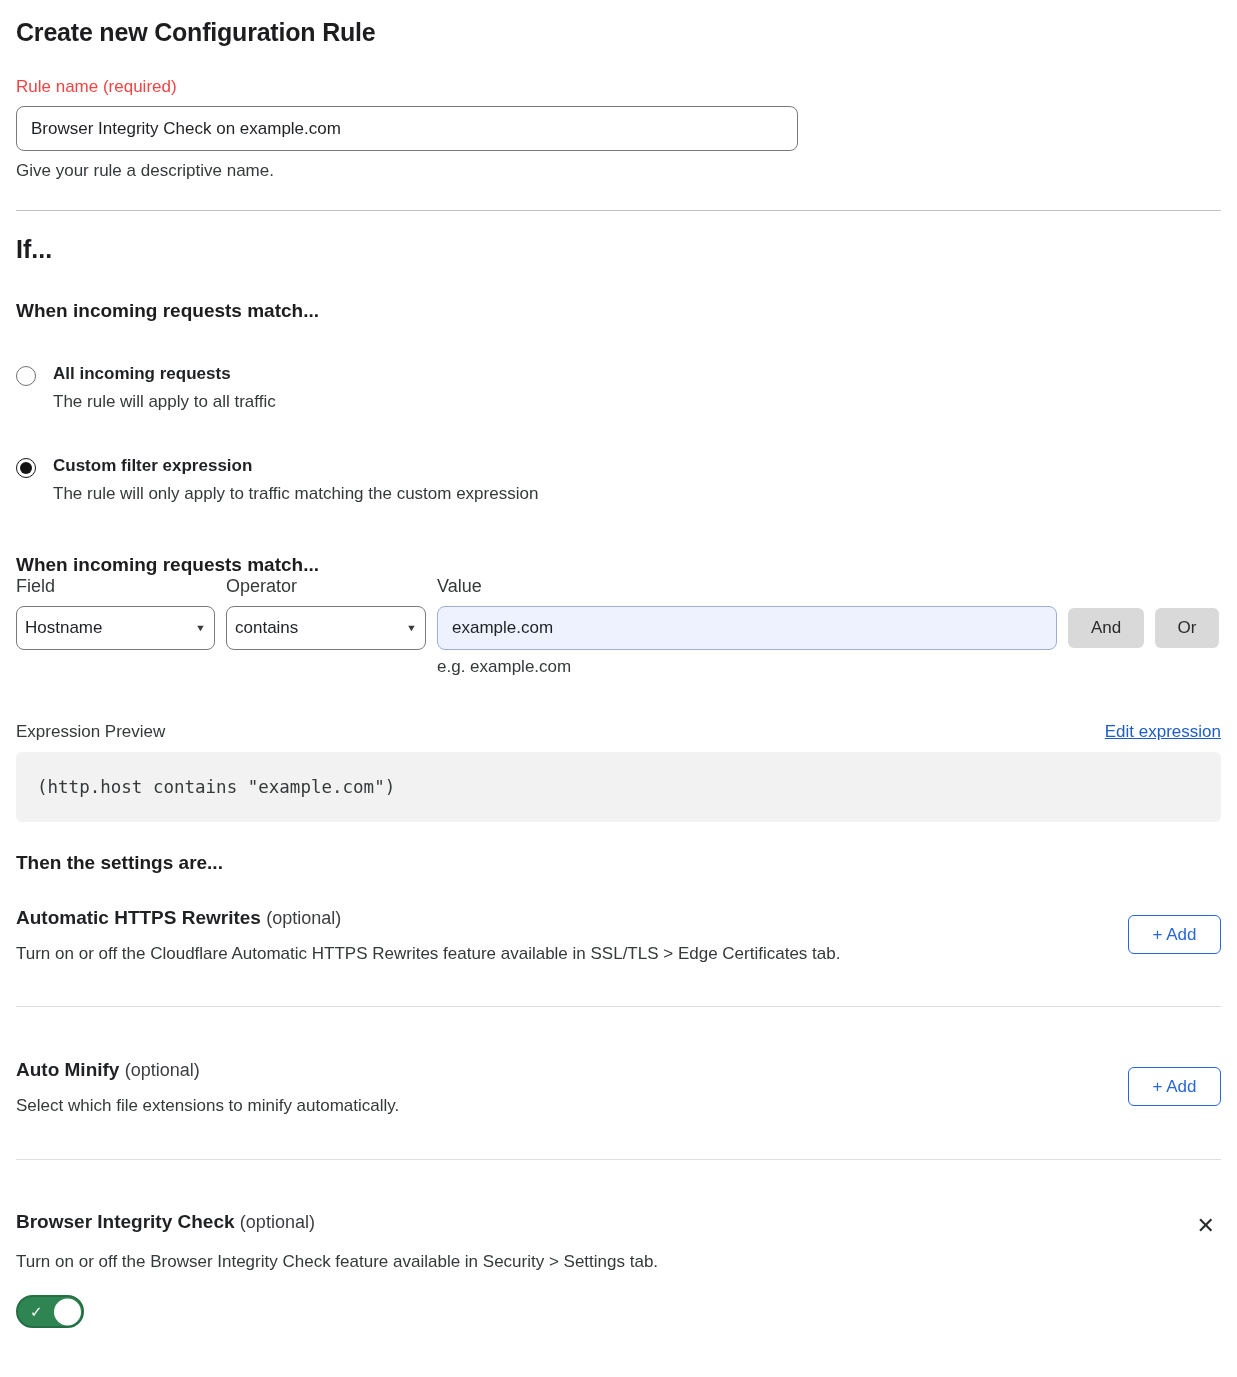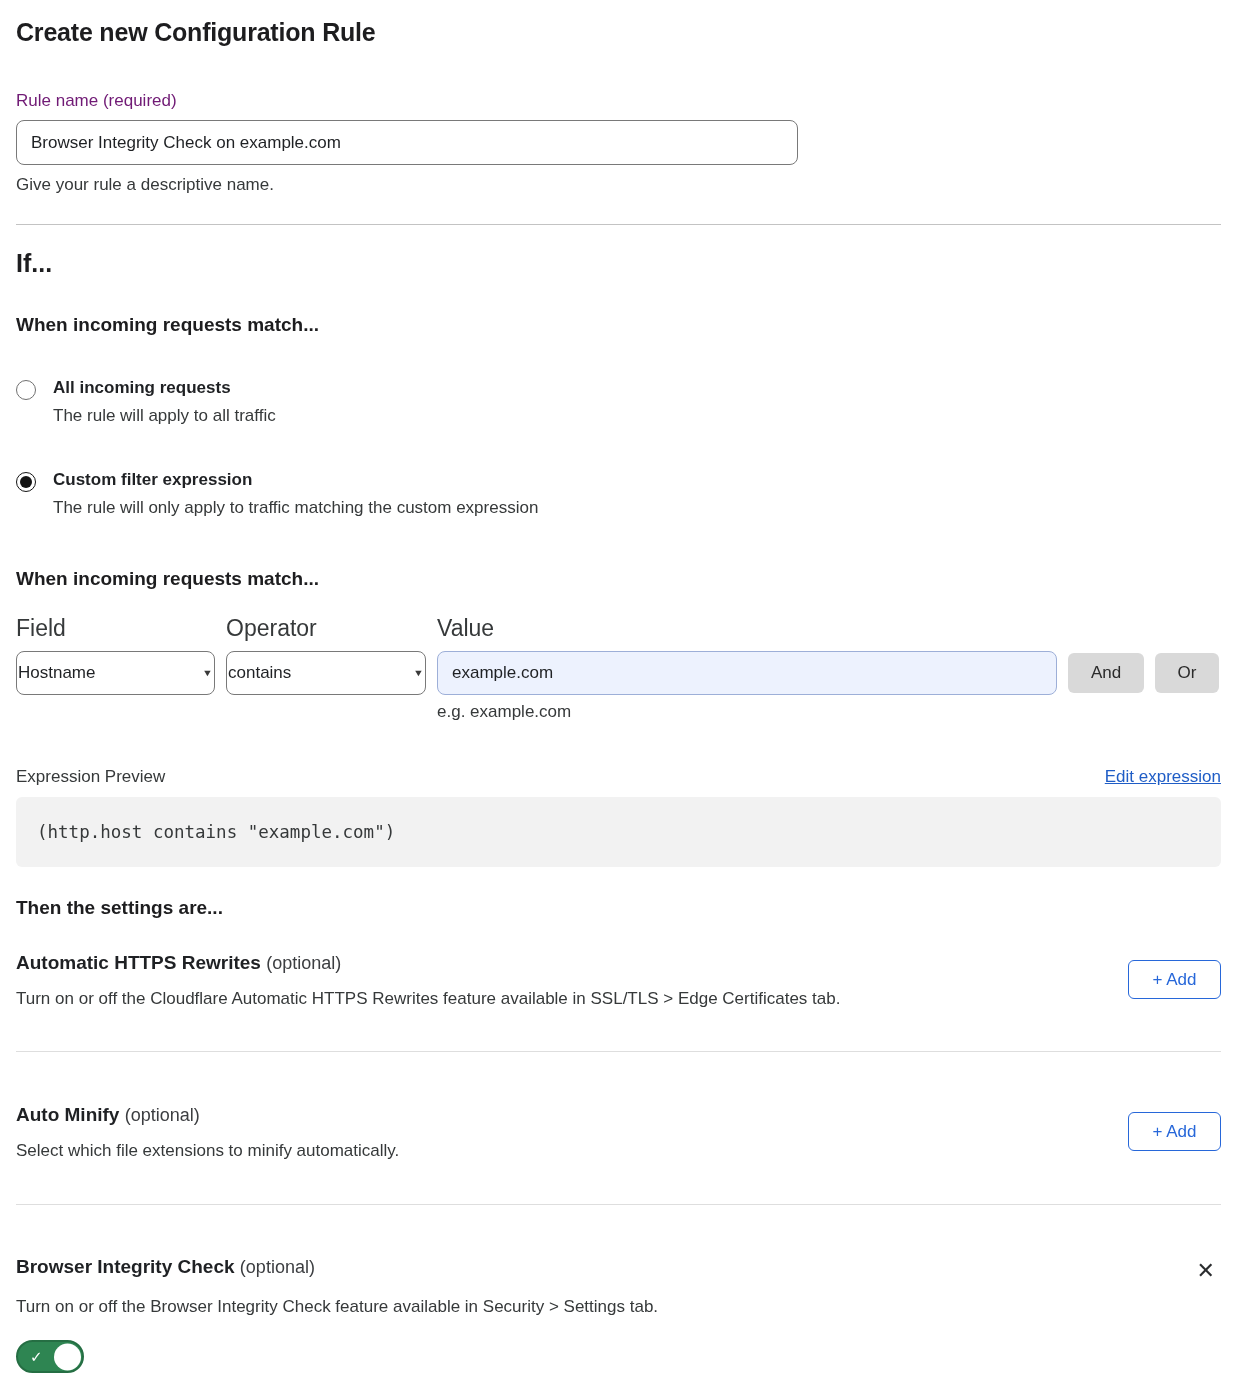--- a/index.html
+++ b/index.html
@@ -9,21 +9,21 @@
     color: #36393a;
     width: 1237px;
   }
   .container { width: 1237px; padding: 18px 16px 16px 16px; }
 
   .page-title {
     font-size: 25px; font-weight: 700; color: #1d1d1f;
     margin: 0; letter-spacing: -0.2px;
   }
 
-  .field-label { font-size: 17px; color: #701a75; margin-top: 44px; }
+  .field-label { font-size: 17px; color: #ef4444; margin-top: 30px; }
 
   .text-input {
     display: block; margin-top: 9px; width: 782px; height: 45px;
     border: 1px solid #797979; border-radius: 8px; background: #fff;
     padding: 0 14px; font-size: 17px; color: #1f2124;
     font-family: "Liberation Sans", "DejaVu Sans", sans-serif; outline: none;
   }
   .help-text { font-size: 17px; color: #36393a; margin-top: 10px; }
 
   .divider-strong { border: none; border-top: 1px solid #c3c3c3; margin: 29px 0 0 0; }
@@ -48,27 +48,27 @@
   .radio-label { font-size: 17px; font-weight: 700; color: #1f2124; }
   .radio-desc { font-size: 17px; color: #36393a; margin-top: 8px; }
 
   .builder-heading { margin-top: 50px; }
 
   .grid5 {
     display: grid;
     grid-template-columns: 199px 200px 620px 76px 64px;
     column-gap: 11px;
   }
-  .labels-row { margin-top: 25px; font-size: 23px; color: #36393a; }
+  .labels-row { font-size: 18px; color: #36393a; }
   .controls-row { margin-top: 9px; align-items: center; }
 
   .select {
     height: 44px; border: 1px solid #797979; border-radius: 8px; background: #fff;
     display: flex; align-items: center; justify-content: space-between;
-    padding: 0 1px; font-size: 17px; color: #1f2124; cursor: pointer;
+    padding: 0 8px; font-size: 17px; color: #1f2124; cursor: pointer;
   }
   .caret { font-size: 11px; color: #3a3a3a; transform: scaleY(0.85); }
 
   .value-input {
     width: 100%; height: 44px; border: 1px solid #9dafd8; border-radius: 8px;
     background: #edf2fe; padding: 14px 14px; font-size: 17px; color: #1f2124;
     font-family: "Liberation Sans", "DejaVu Sans", sans-serif; outline: none;
   }
   .btn-gray {
     height: 40px; width: 100%; border: none; border-radius: 6px;

